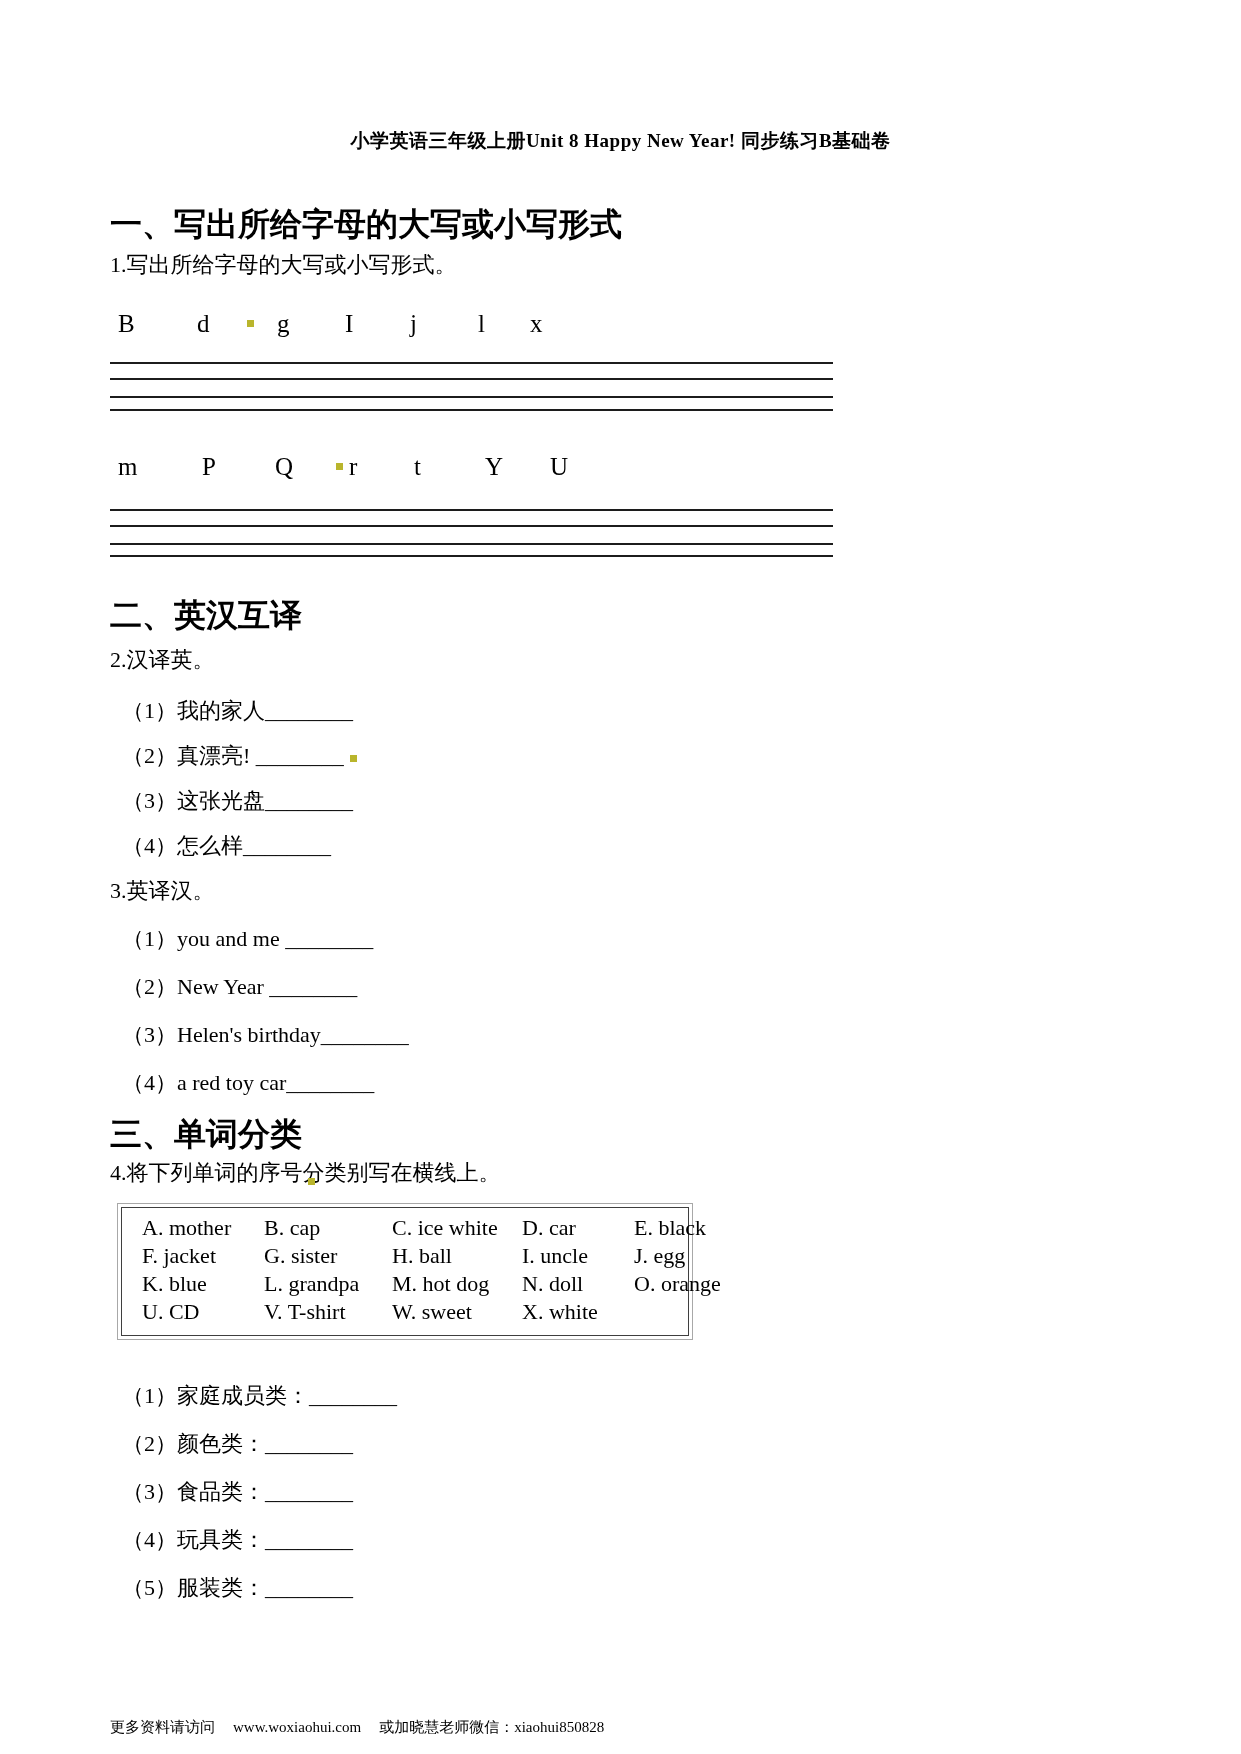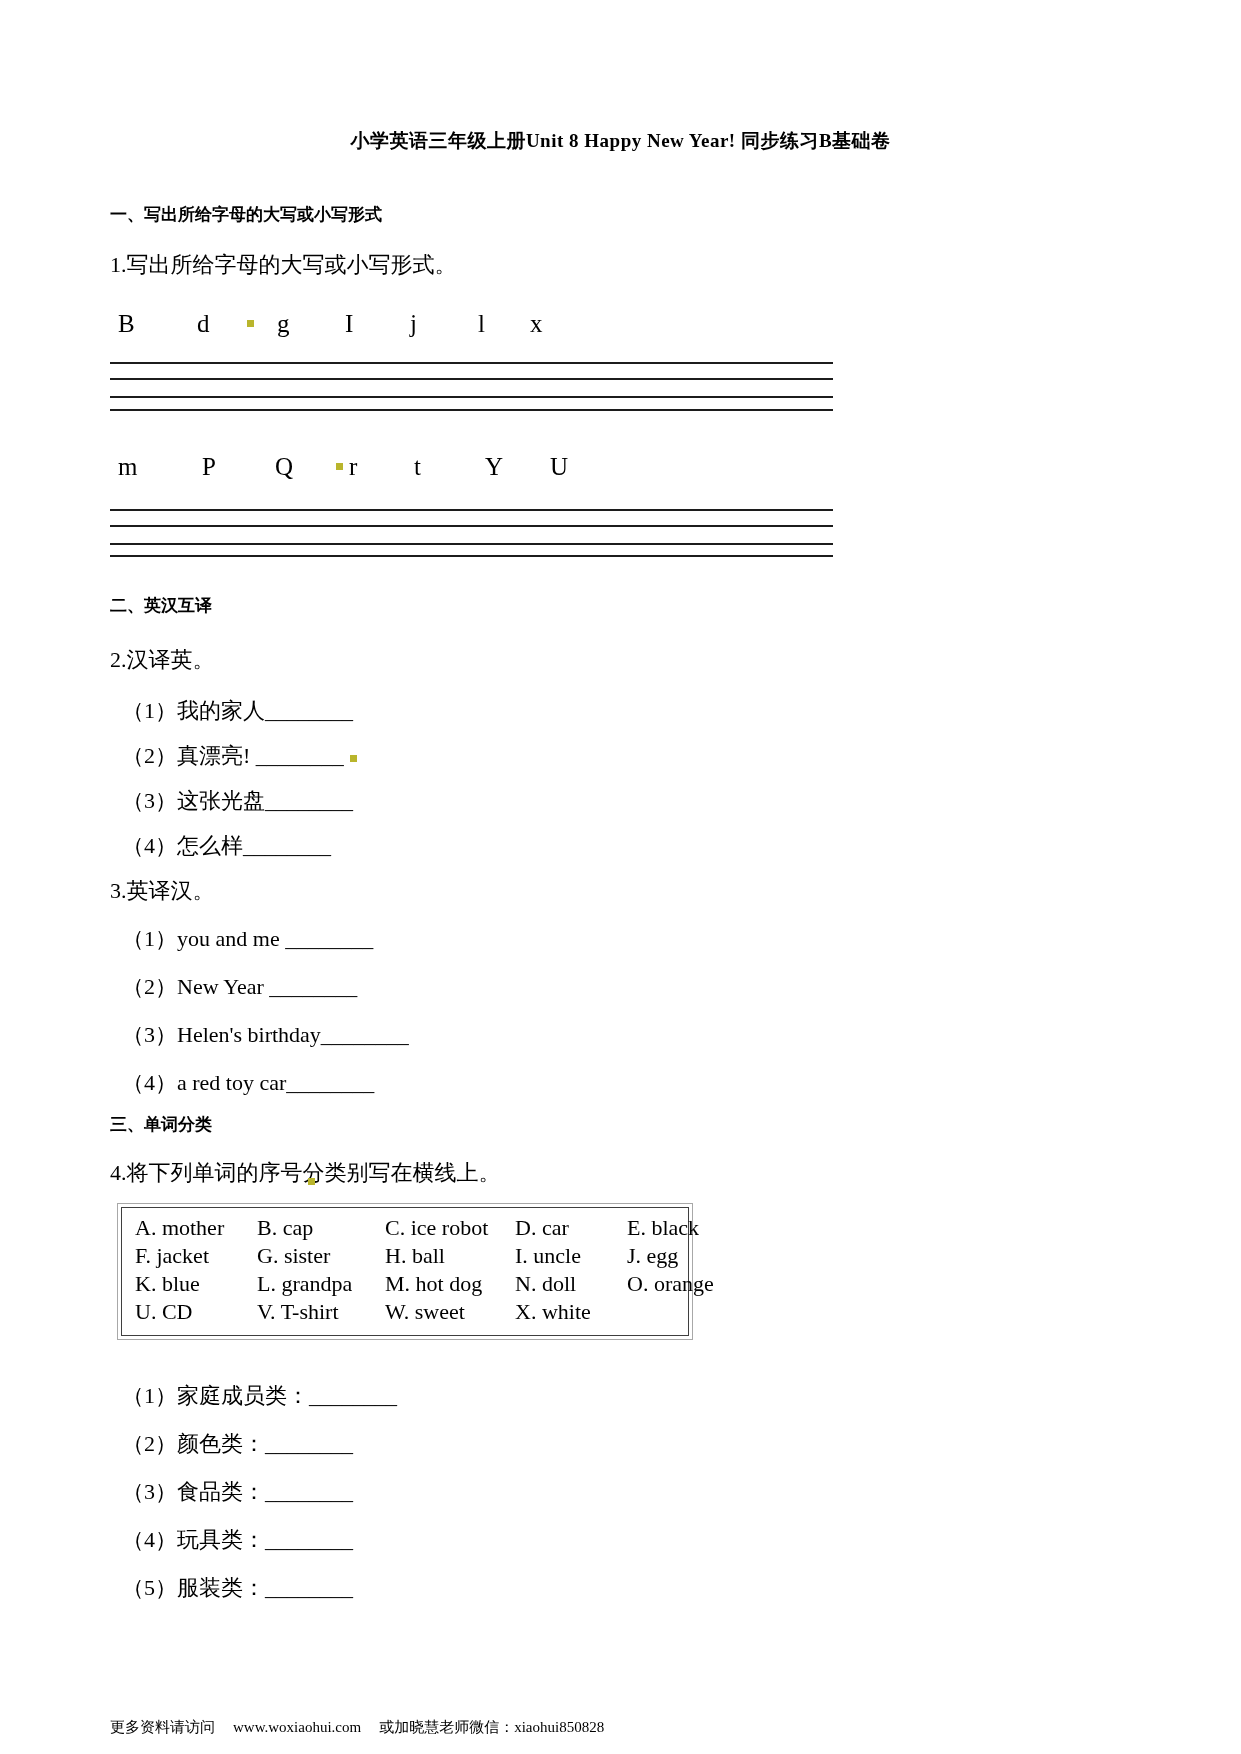--- a/index.html
+++ b/index.html
@@ -16,21 +16,21 @@
   .abs { position: absolute; }
   .title {
     top: 128px; left: 0; width: 100%;
     text-align: center;
     font-size: 19px; font-weight: bold;
     font-family: "Liberation Serif", "DejaVu Serif", serif;
     letter-spacing: 0.5px;
   }
   .sec-heading {
     left: 110px;
-    font-size: 17px; font-weight: bold;
+    font-size: 32px; font-weight: bold;
     font-family: "Liberation Sans", "DejaVu Sans", sans-serif;
   }
   .body-line {
     left: 110px;
     font-size: 22px;
     white-space: nowrap;
     text-align: right;
   }
   .item-line { left: 122px; font-size: 22px; white-space: nowrap; }
   .letter { position: absolute; font-size: 25px; }
@@ -48,21 +48,21 @@
     background: #b9b52c; margin-left: 6px; transform: translateY(-1px);
   }
   .wordbox-outer {
     left: 117px; top: 1203px; width: 574px;
     border: 1px solid #a8a8a8;
     background: #ffffff;
   }
   .wordbox-inner {
     margin: 3px;
     border: 1px solid #3f3f3f;
-    padding: 6px 6px 9px 13px;
+    padding: 6px 6px 9px 20px;
   }
   .wb-row {
     display: grid;
     grid-template-columns: 122px 128px 130px 112px auto;
     font-size: 22px;
     line-height: 28px;
     white-space: nowrap;
   }
   .footer {
     left: 110px; top: 1718px;
@@ -148,21 +148,21 @@
 
   <div class="abs sec-heading" style="top:1113px">三、单词分类</div>
   <div class="abs body-line" style="top:1158px">4.将下列单词的序号分类别写在横线上。</div>
   <div class="dot" style="left: 308px; top: 1178px; background: rgb(185, 181, 44);"></div>
 
   <div class="abs wordbox-outer">
     <div class="wordbox-inner">
       <div class="wb-row">
         <span>A. mother</span>
         <span>B. cap</span>
-        <span>C. ice robot</span>
+        <span>C. ice white</span>
         <span>D. car</span>
         <span>E. black</span>
       </div>
       <div class="wb-row">
         <span>F. jacket</span>
         <span>G. sister</span>
         <span>H. ball</span>
         <span>I. uncle</span>
         <span>J. egg</span>
       </div>

